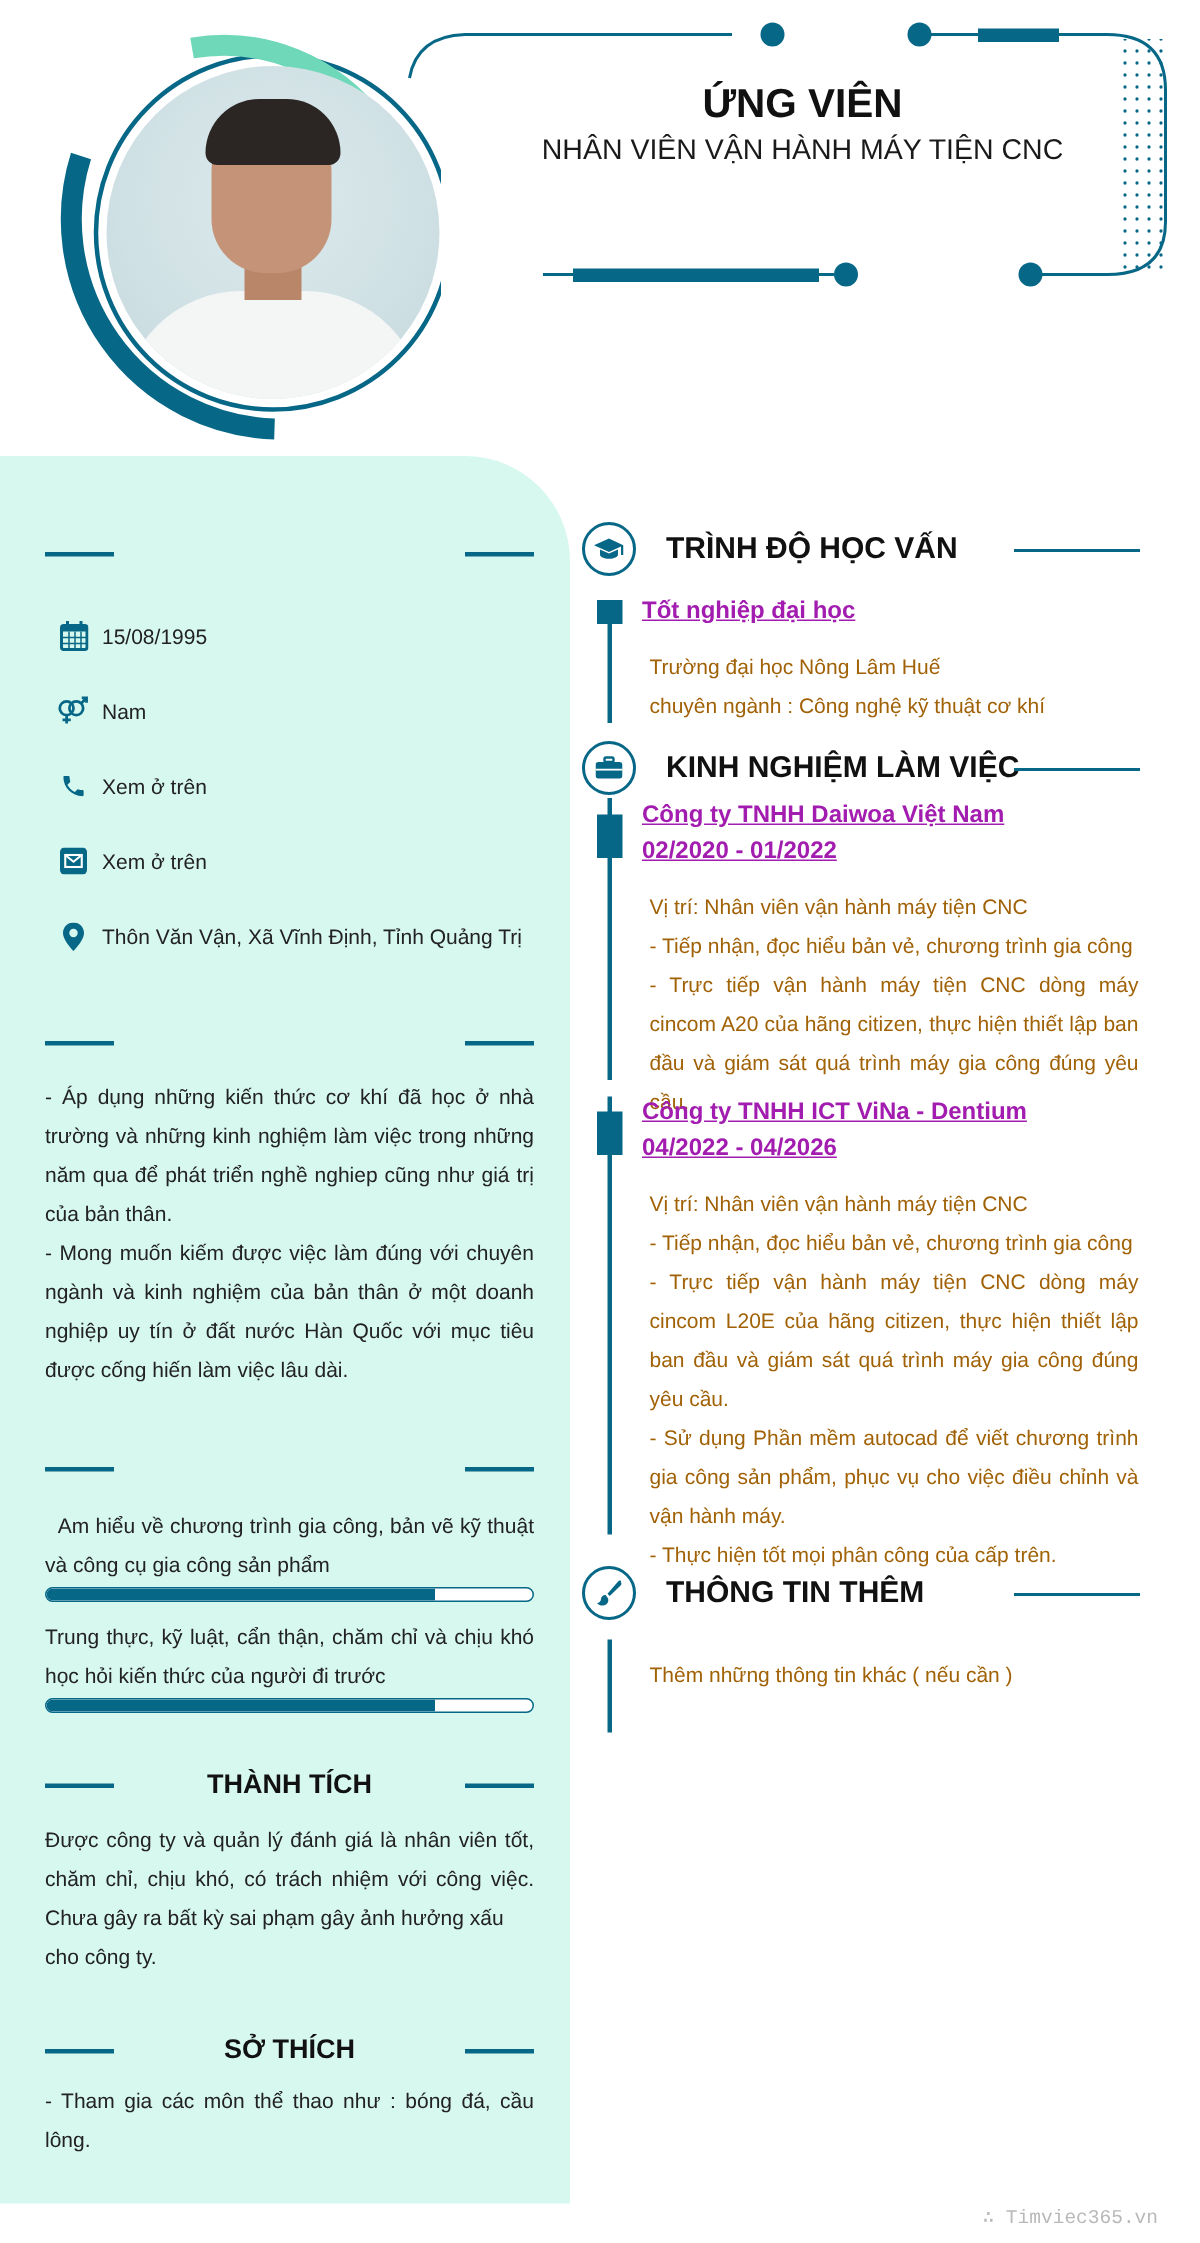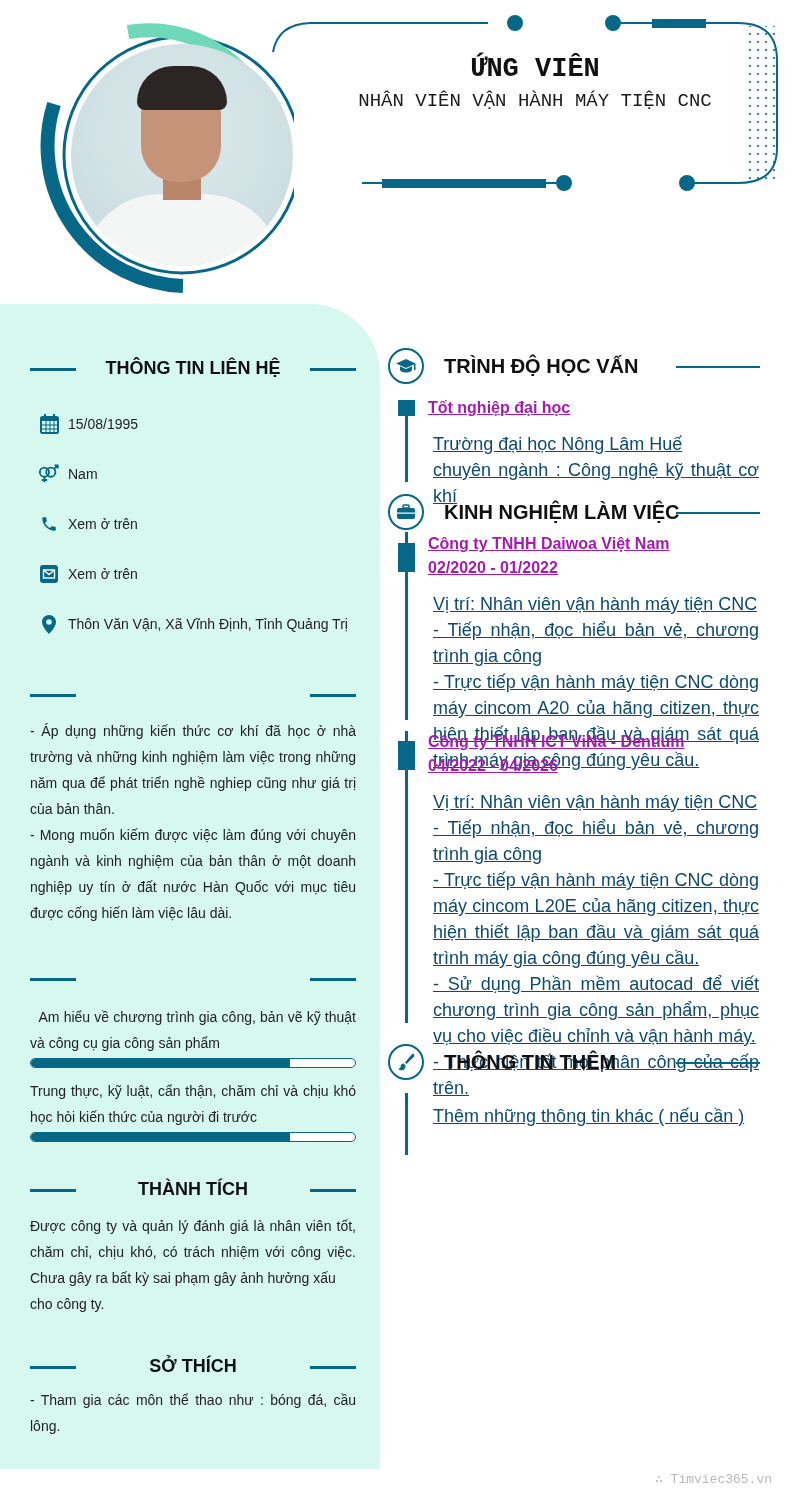--- a/index.html
+++ b/index.html
@@ -1,20 +1,20 @@
 <!DOCTYPE html>
 <html><head>
 <meta charset="utf-8">
 <style>
   * { box-sizing: border-box; margin: 0; padding: 0; }
   html, body { width: 800px; height: 1495px; background: #ffffff; overflow: hidden; }
   body { position: relative; font-family: "Liberation Sans", sans-serif; color: #1a1a1a; }
 
   
-  .header { position: absolute; left: 0; top: 0; width: 800px; height: 300px; font-family: Liberation Mono, monospace; }
+  .header { position: absolute; left: 0; top: 0; width: 800px; height: 300px; }
   .avatar-wrap { position: absolute; left: 18px; top: 18px; width: 276px; height: 276px; }
   .avatar-wrap svg { position: absolute; left: 0; top: 0; }
   .avatar {
     position: absolute; left: 53px; top: 26px; width: 222px; height: 222px; border-radius: 50%;
     overflow: hidden; background: radial-gradient(circle at 50% 40%, #dbe9ec 0%, #cfe0e4 60%, #c4d7dc 100%);
   }
   .avatar .head {
     position: absolute; left: 70px; top: 30px; width: 80px; height: 108px; border-radius: 40px 40px 36px 36px;
     background: #c59478;
   }
@@ -72,21 +72,21 @@
     position: absolute; left: 0; top: 0; width: 36px; height: 36px; border-radius: 50%;
     border: 2px solid #076787; display: flex; align-items: center; justify-content: center; background: #fff;
   }
   .r-head .label { position: absolute; left: 56px; top: 7px; font-size: 20px; font-weight: bold; color: #111; white-space: nowrap; }
   .r-head .line { position: absolute; top: 18px; right: 0; height: 2px; background: #076787; }
 
   .tl-line { position: absolute; left: 405px; width: 3px; background: #076787; }
   .tl-marker { position: absolute; left: 398px; width: 17px; background: #076787; }
 
   .r-title { position: absolute; left: 428px; font-size: 16px; font-weight: bold; color: #a21caf; line-height: 24px; text-decoration: underline; }
-  .r-text { position: absolute; left: 433px; width: 326px; font-size: 18px; line-height: 26px; color: #0c4a6e; text-align: justify; text-decoration: underline; }
+  .r-text { position: absolute; left: 433px; width: 326px; font-size: 14px; line-height: 26px; color: #a16207; text-align: justify; }
 
   .watermark {
     position: absolute; right: 28px; top: 1471px; font-family: Liberation Mono, monospace;
     font-size: 13px; color: #b9b9b9;
   }
 </style>
 </head>
 <body>
 
 <div class="header">
@@ -131,21 +131,20 @@
   </svg>
 
   <div class="title-main">ỨNG VIÊN</div>
   <div class="title-sub">NHÂN VIÊN VẬN HÀNH MÁY TIỆN CNC</div>
 </div>
 
 <div class="left-col"></div>
 
 <div class="sec-head" style="top:354px;">
   <div class="bar l"></div>
-  <div class="label">THÔNG TIN LIÊN HỆ</div>
   <div class="bar r"></div>
 </div>
 
 <div class="contact-item" style="top:413px;">
   <span class="ico">
     <svg width="19" height="20" viewBox="0 0 19 20">
         <rect x="1" y="3" width="17" height="16" rx="1.5" fill="none" stroke="#076787" stroke-width="2"></rect>
         <rect x="1" y="3" width="17" height="4" fill="#076787"></rect>
         <rect x="4" y="0" width="2" height="5" fill="#076787"></rect>
         <rect x="13" y="0" width="2" height="5" fill="#076787"></rect>

